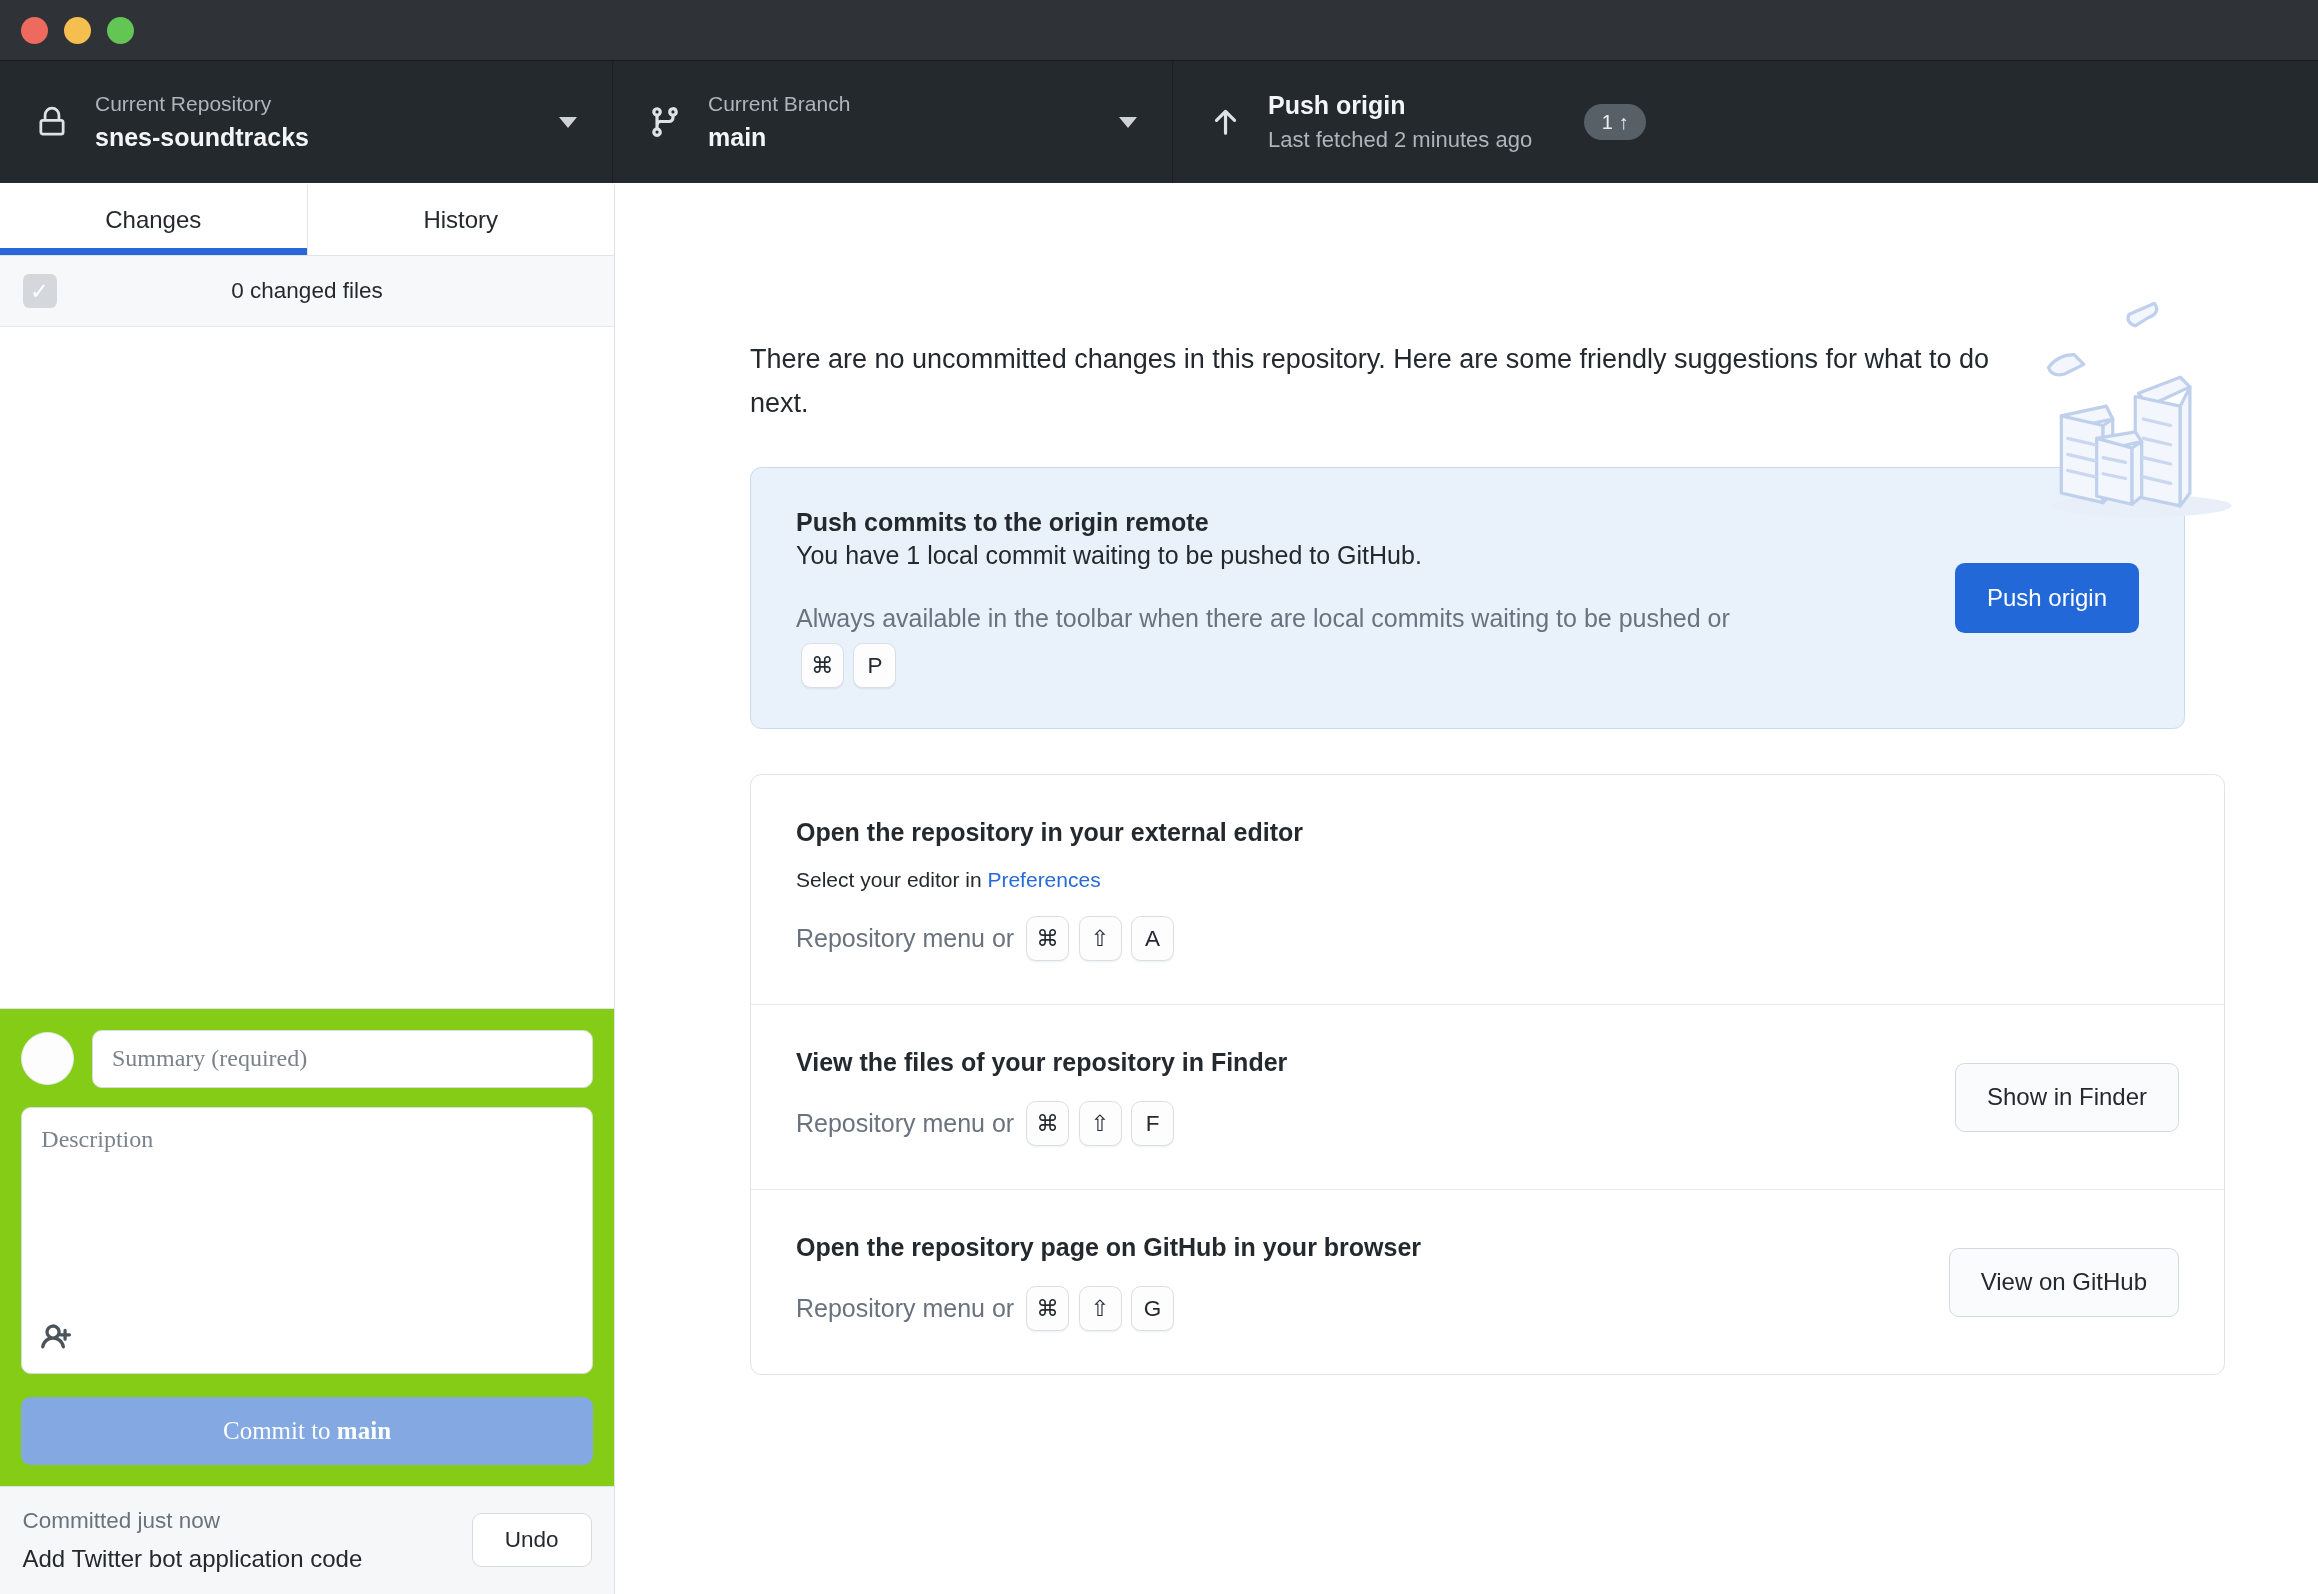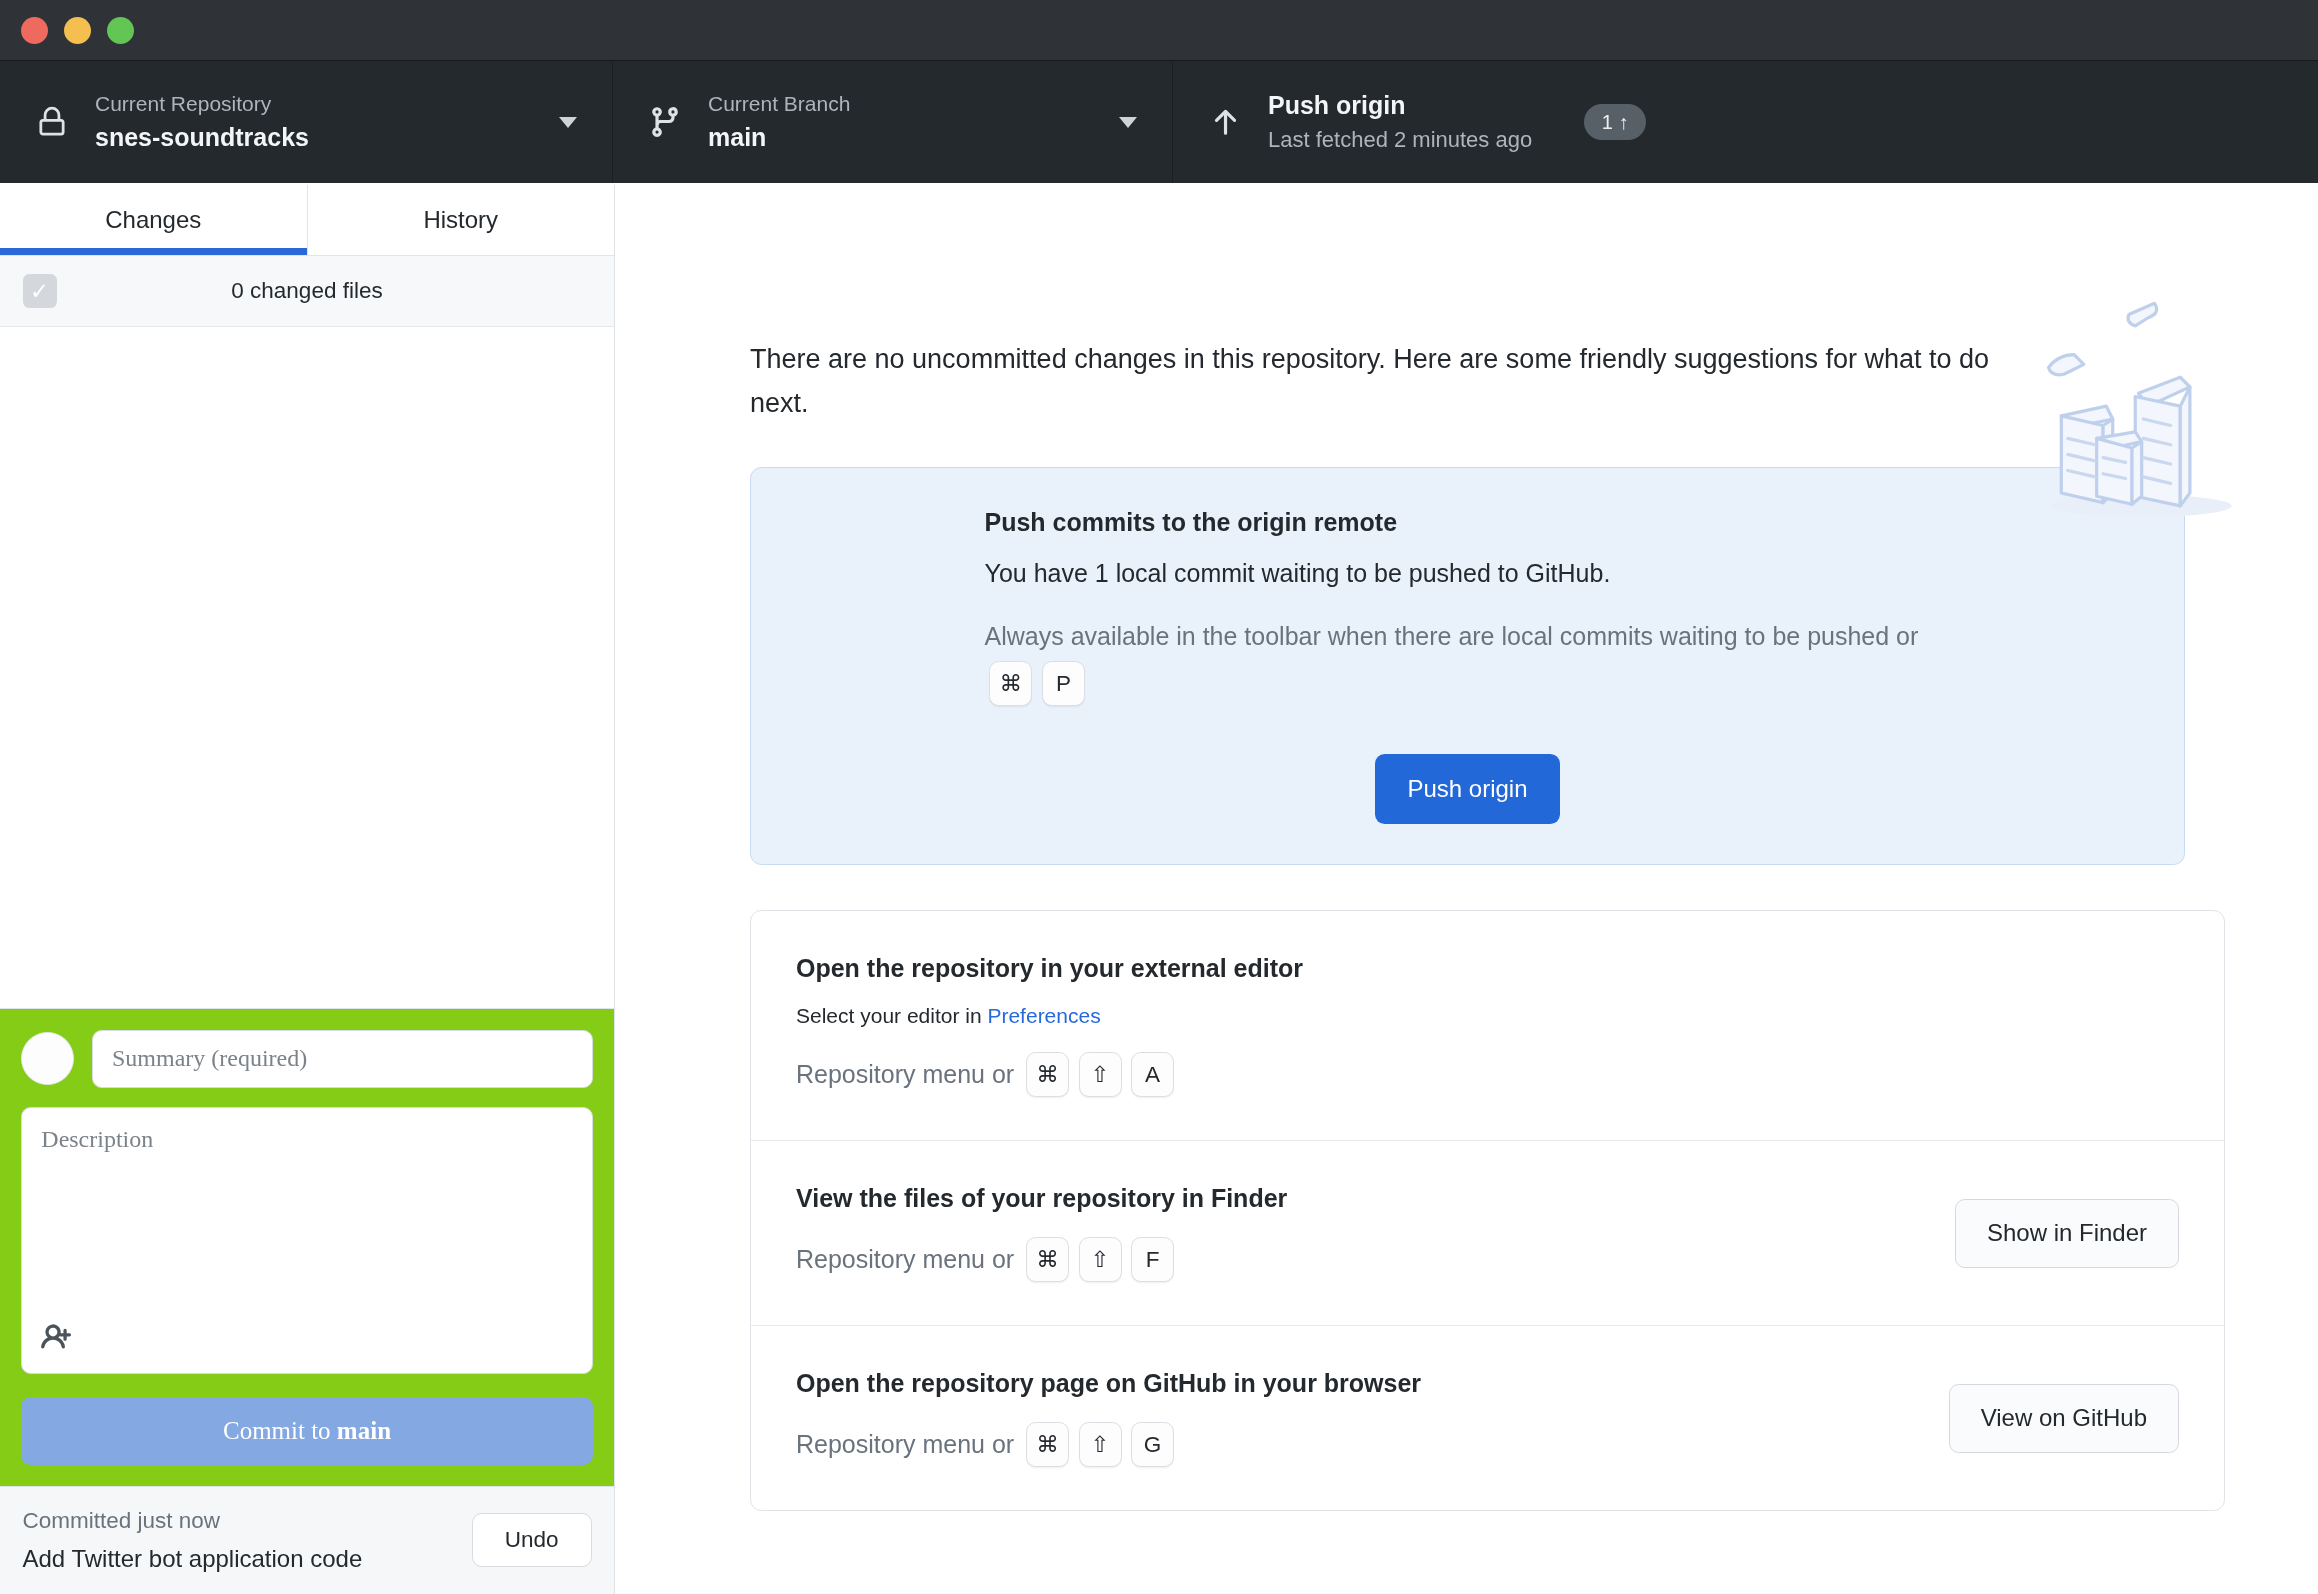--- a/index.html
+++ b/index.html
@@ -107,25 +107,25 @@
 
   
   .main { flex: 1; position: relative; background: #fff; padding: 119px 95px 0 135px; }
   .heading { font-size: 69px; font-weight: 300; color: #21262c; letter-spacing: -0.8px; }
   .subtitle { margin-top: 34px; font-size: 27px; line-height: 1.62; color: #24292e; max-width: 1272px; }
   .illustration { position: absolute; top: 105px; right: 69px; }
 
   .panel-blue {
     width: 1435px; margin-top: 42px; background: #e9f1fb; border: 1.6px solid #c9dbf3;
     border-radius: 11.3px; padding: 40px 45px; display: flex; align-items: center;
-    justify-content: space-between; gap: 48px; flex-direction: column;
+    justify-content: space-between; gap: 48px;
   }
   .pp-text { max-width: 1031px; }
   .pp-title { font-size: 25px; font-weight: 700; color: #24292e; }
-  .pp-body { margin-top: 22px; font-size: 25px; color: #24292e; }
+  .pp-body { margin-top: 4px; font-size: 25px; color: #24292e; }
   .pp-hint { margin-top: 26px; font-size: 25px; color: #6a737d; line-height: 1.8; max-width: 966px; }
   .key {
     display: inline-flex; align-items: center; justify-content: center;
     min-width: 43px; height: 45px; padding: 0 8px; margin: 0 4.8px;
     background: #fdfdfe; border: 1.6px solid #dadee3; border-radius: 9.7px;
     font-size: 22.5px; color: #24292e; vertical-align: middle;
     box-shadow: 0 1.6px 0 rgba(27,31,35,0.05);
   }
   .btn-primary {
     background: #2268d8; color: #fff; border: none; border-radius: 9.7px;

